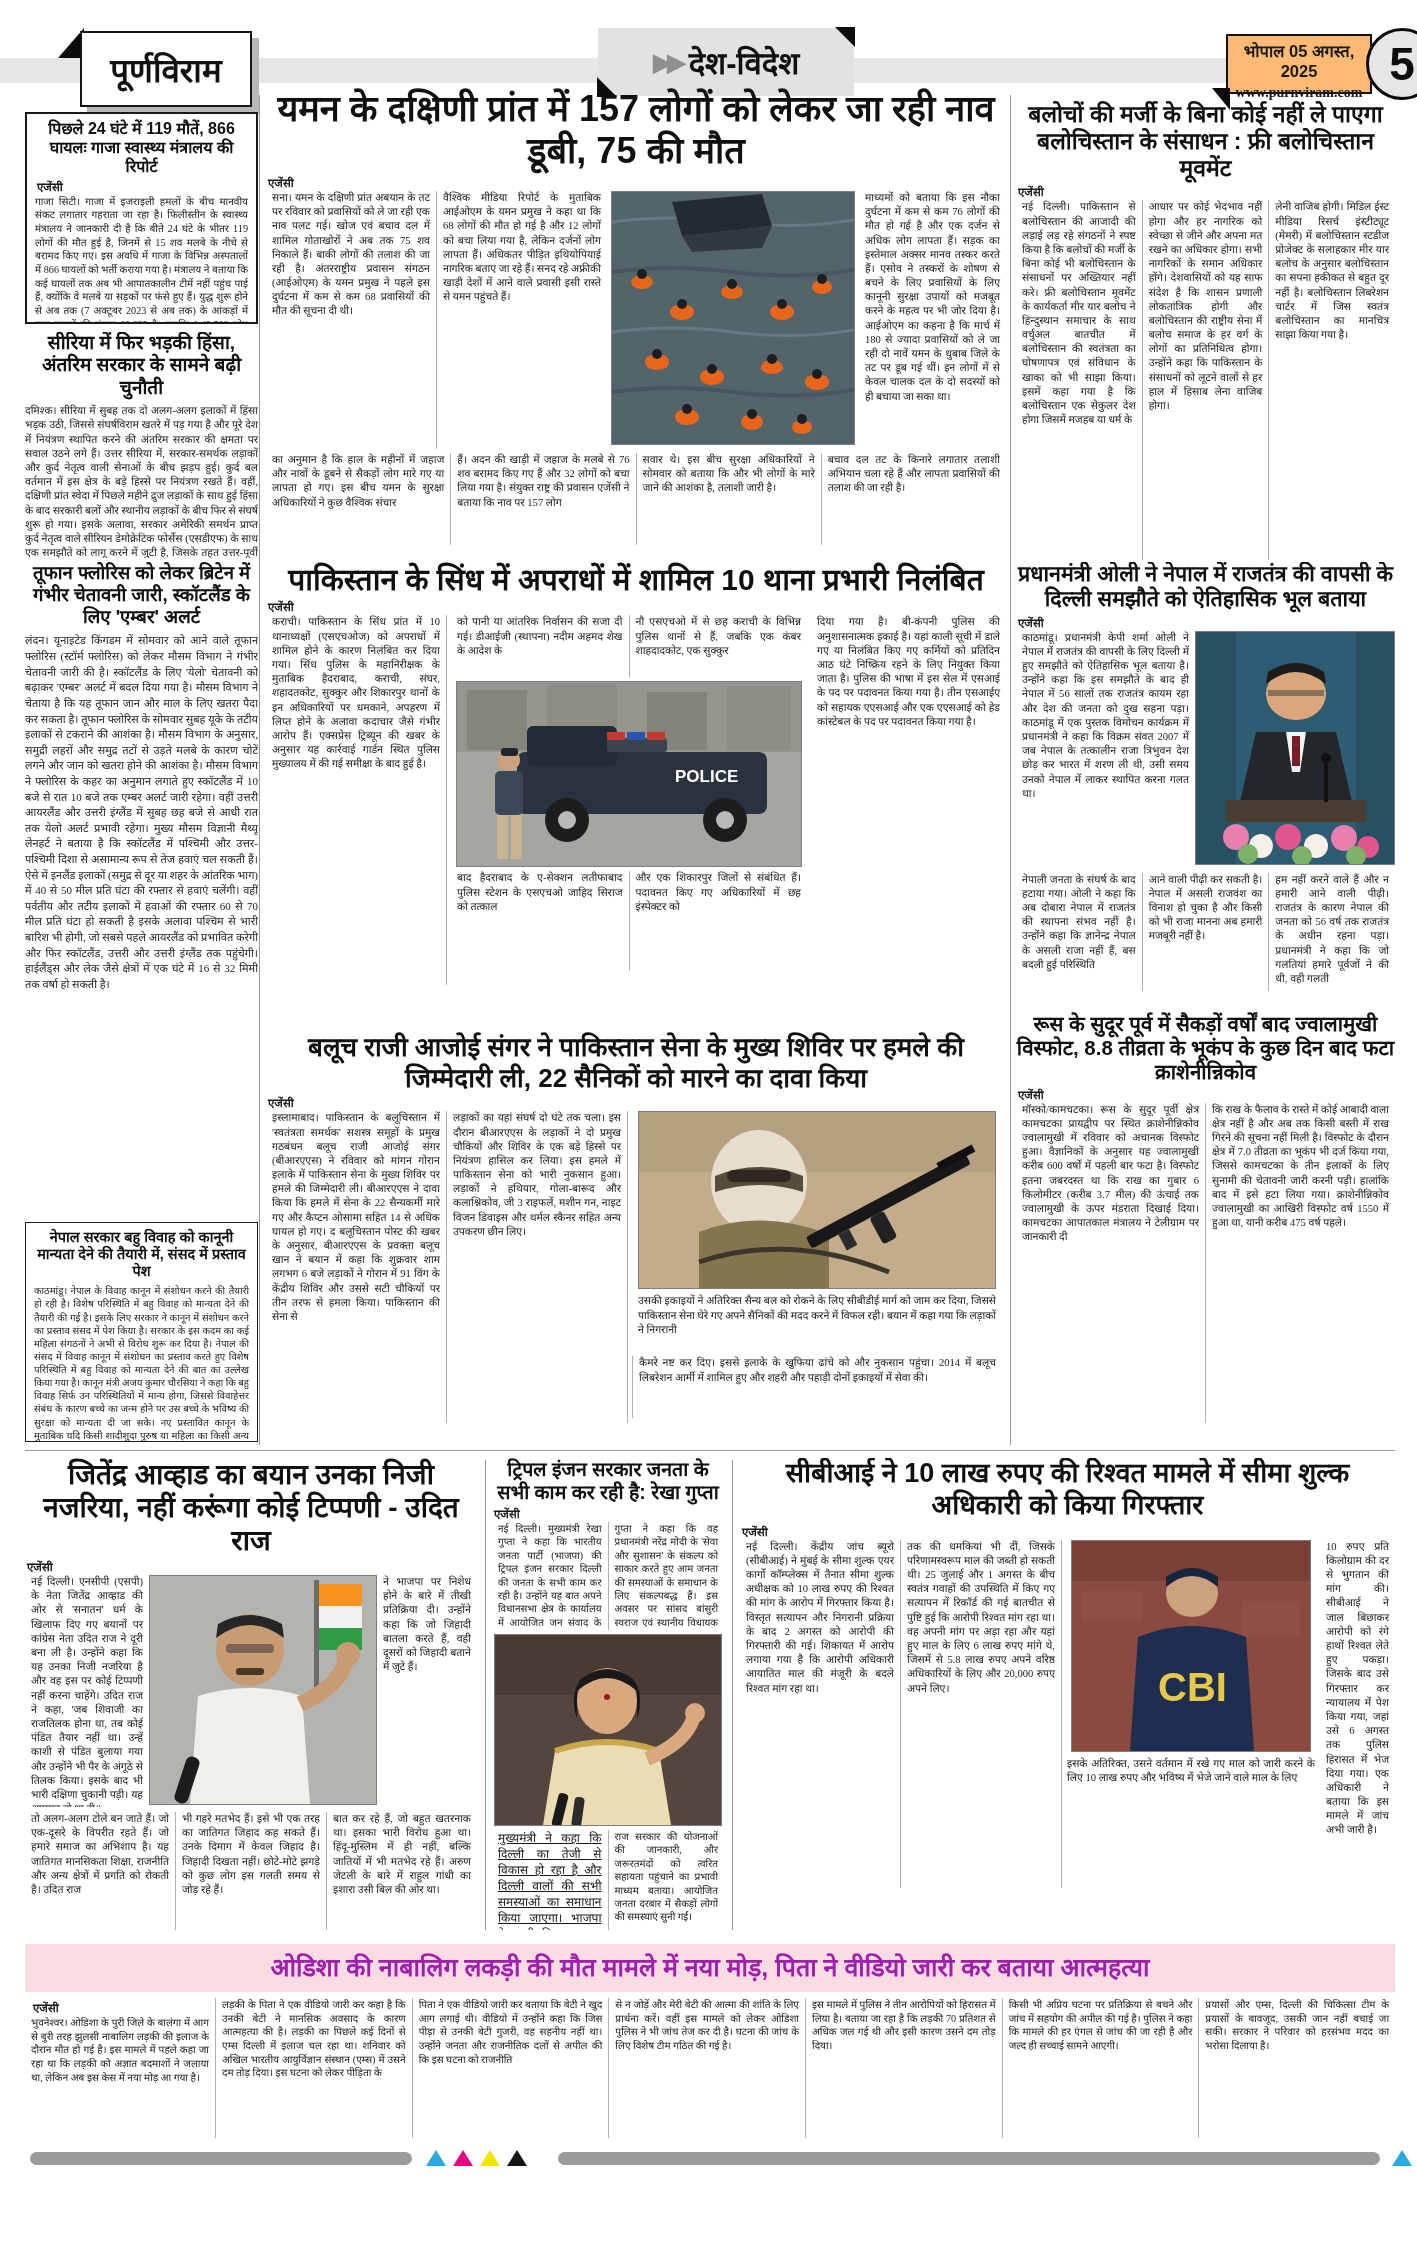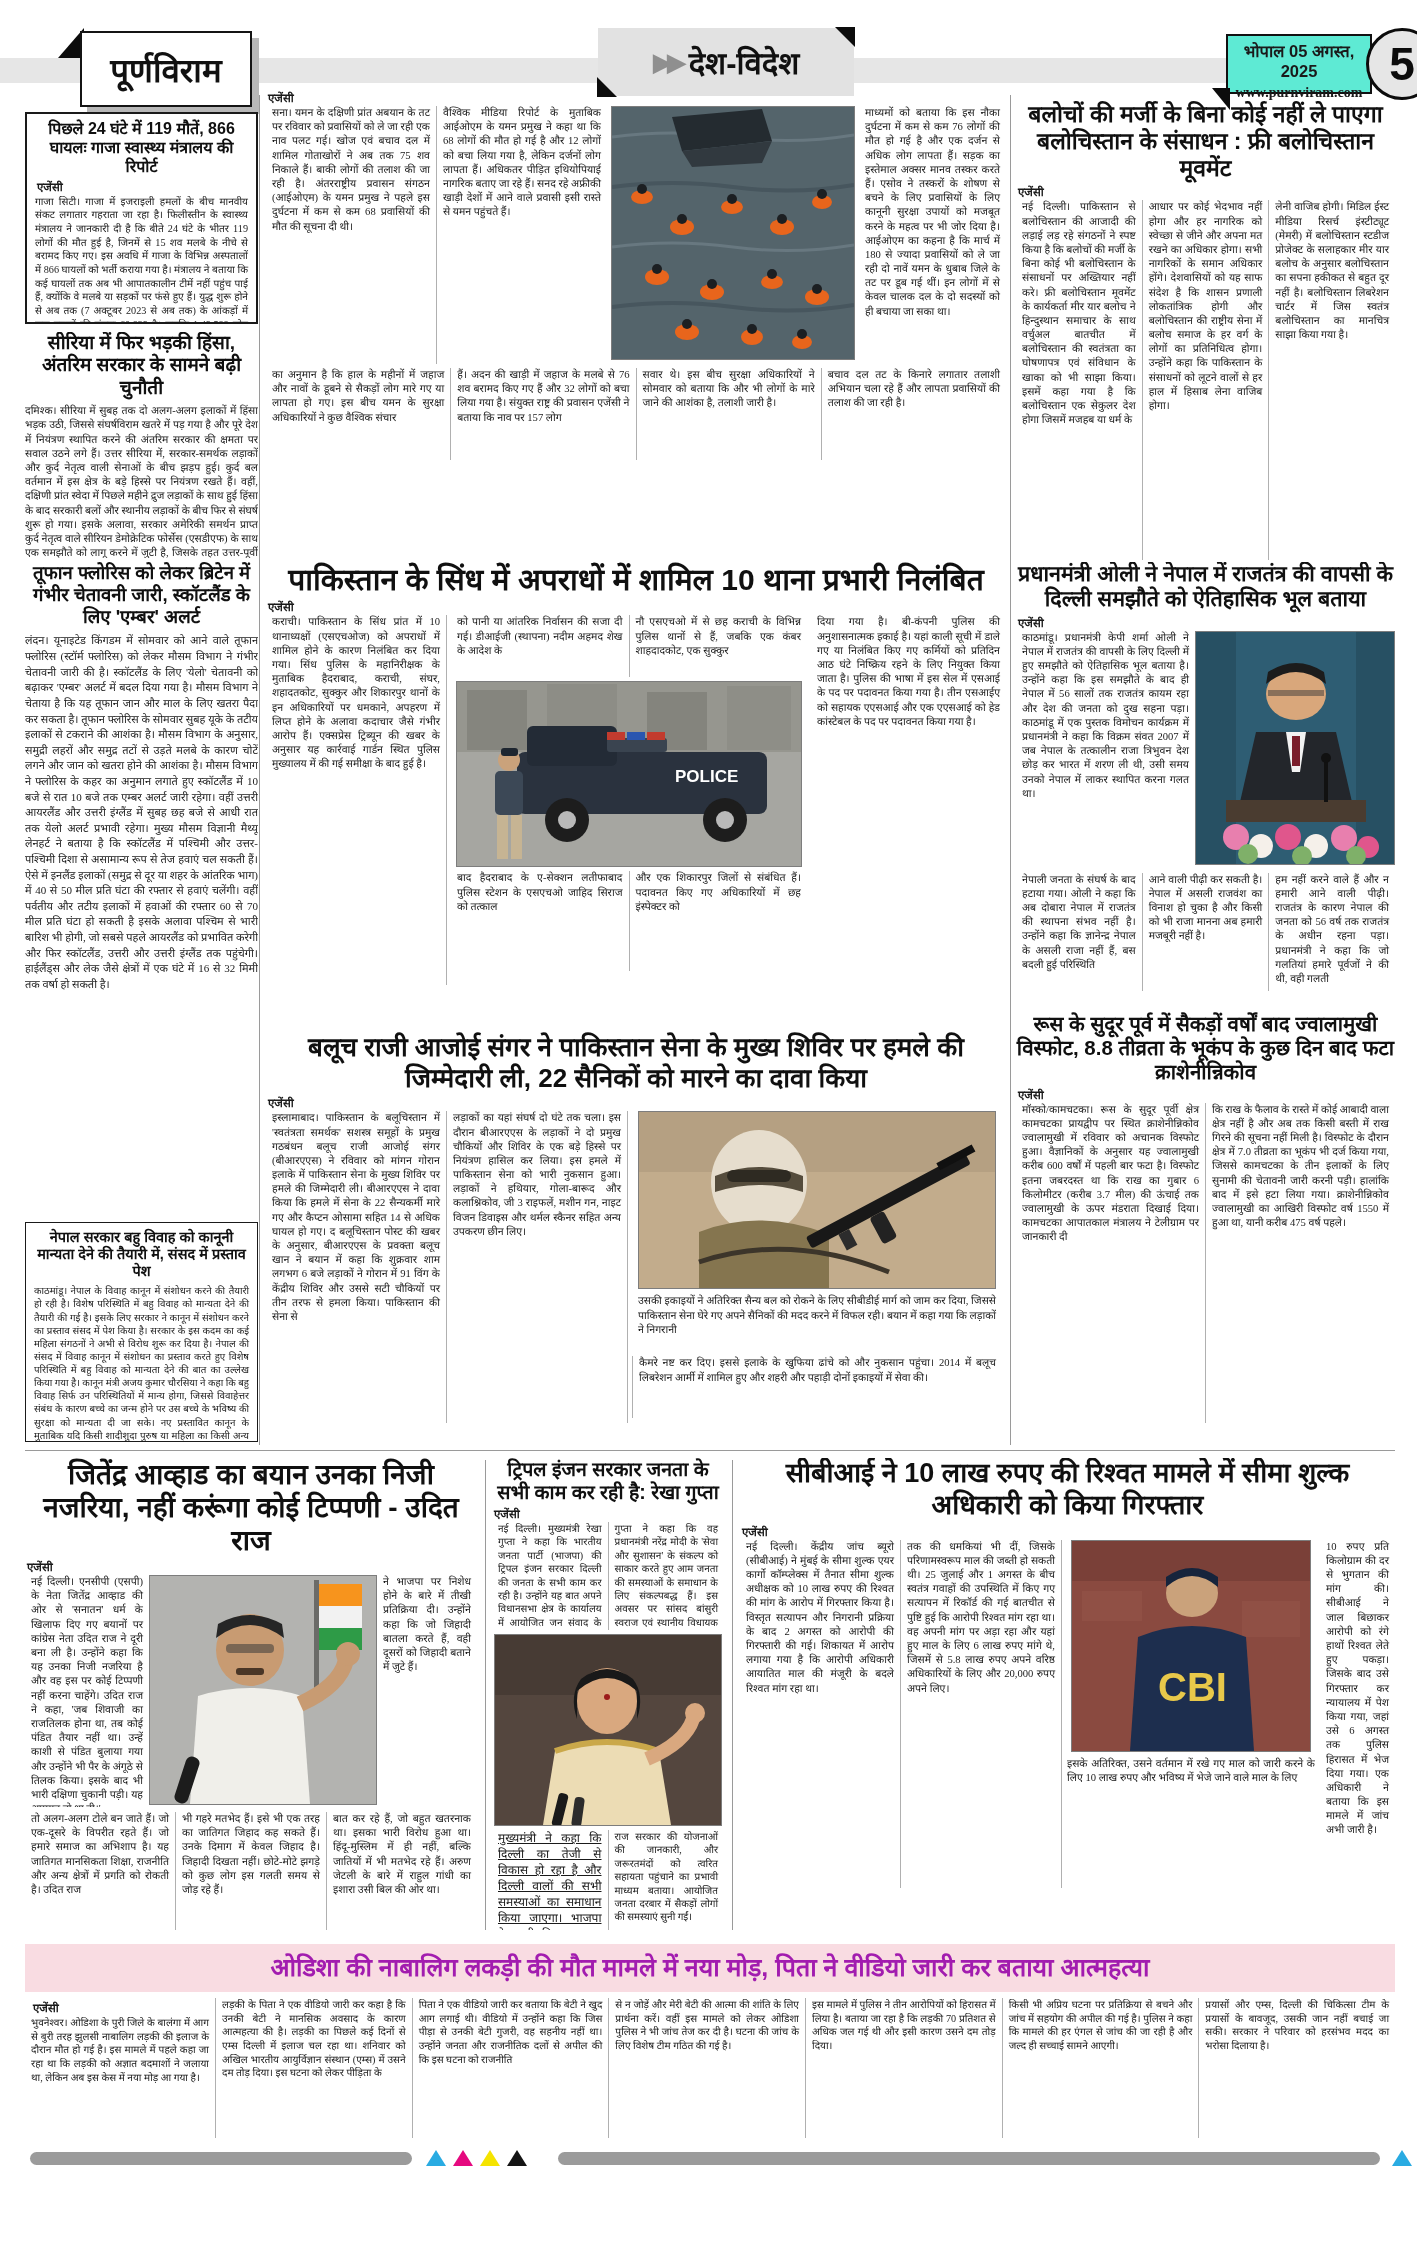--- a/index.html
+++ b/index.html
@@ -22,21 +22,21 @@
       border:2.5px solid #141414;box-shadow:7px 7px 0 #b8b8b8;display:flex;align-items:center;justify-content:center;}
   .masthead-box span{font-family:"Liberation Sans","DejaVu Sans",sans-serif;font-weight:800;font-size:33px;color:#111;}
   .masthead-tri{position:absolute;left:58px;top:28px;width:0;height:0;
       border-bottom:30px solid #0c0c0c;border-left:26px solid transparent;}
   .section-box{position:absolute;left:598px;top:28px;width:256px;height:68px;background:#e2e2e2;
       display:flex;align-items:center;justify-content:center;gap:8px;}
   .section-box .tri-tr{position:absolute;right:-1px;top:-1px;width:0;height:0;border-top:20px solid #0c0c0c;border-left:20px solid transparent;}
   .section-box .tri-bl{position:absolute;left:-1px;bottom:-1px;width:0;height:0;border-bottom:20px solid #0c0c0c;border-right:20px solid transparent;}
   .chev{color:#8f8f8f;font-size:26px;letter-spacing:-6px;font-family:"DejaVu Sans",sans-serif;}
   .section-box b{font-family:"Liberation Sans","DejaVu Sans",sans-serif;font-weight:800;font-size:31px;color:#101010;}
-  .date-box{position:absolute;left:1226px;top:34px;width:146px;height:60px;border:2.5px solid #111;background:#5eead4;
+  .date-box{position:absolute;left:1226px;top:34px;width:146px;height:60px;border:2.5px solid #111;background:#fdba74;
       text-align:center;padding-top:3px;box-sizing:border-box;}
   .date-box .d1{font-family:"Liberation Sans","DejaVu Sans",sans-serif;font-weight:800;font-size:16.5px;}
   .date-box .d2{font-weight:700;font-size:14px;margin-top:4px;}
   .date-tri{position:absolute;left:1212px;top:88px;width:0;height:0;border-top:22px solid #0c0c0c;border-left:18px solid transparent;}
   .pgnum-circle{position:absolute;left:1366px;top:28px;width:66px;height:66px;border:3px solid #0c0c0c;border-radius:50%;
       background:#e6e6e6;display:flex;align-items:center;justify-content:center;}
   .pgnum-circle span{font-family:"Liberation Sans","DejaVu Sans",sans-serif;font-weight:800;font-size:46px;color:#0c0c0c;}
   
   .boxed{border:2px solid #1a1a1a;padding:6px 8px;box-sizing:border-box;}
   .banner{background:#f9dce2;display:flex;align-items:center;justify-content:center;}
@@ -91,20 +91,21 @@
     <div class="hl" style="font-size:18.5px;margin-bottom:6px;">तूफान फ्लोरिस को लेकर ब्रिटेन में गंभीर चेतावनी जारी, स्कॉटलैंड के लिए 'एम्बर' अलर्ट</div>
     <div class="bodytxt" style="font-size:11px;line-height:1.42;">लंदन। यूनाइटेड किंगडम में सोमवार को आने वाले तूफान फ्लोरिस (स्टॉर्म फ्लोरिस) को लेकर मौसम विभाग ने गंभीर चेतावनी जारी की है। स्कॉटलैंड के लिए 'येलो' चेतावनी को बढ़ाकर 'एम्बर' अलर्ट में बदल दिया गया है। मौसम विभाग ने चेताया है कि यह तूफान जान और माल के लिए खतरा पैदा कर सकता है। तूफान फ्लोरिस के सोमवार सुबह यूके के तटीय इलाकों से टकराने की आशंका है। मौसम विभाग के अनुसार, समुद्री लहरों और समुद्र तटों से उड़ते मलबे के कारण चोटें लगने और जान को खतरा होने की आशंका है। मौसम विभाग ने फ्लोरिस के कहर का अनुमान लगाते हुए स्कॉटलैंड में 10 बजे से रात 10 बजे तक एम्बर अलर्ट जारी रहेगा। वहीं उत्तरी आयरलैंड और उत्तरी इंग्लैंड में सुबह छह बजे से आधी रात तक येलो अलर्ट प्रभावी रहेगा। मुख्य मौसम विज्ञानी मैथ्यू लेनहर्ट ने बताया है कि स्कॉटलैंड में पश्चिमी और उत्तर-पश्चिमी दिशा से असामान्य रूप से तेज हवाएं चल सकती हैं। ऐसे में इनलैंड इलाकों (समुद्र से दूर या शहर के आंतरिक भाग) में 40 से 50 मील प्रति घंटा की रफ्तार से हवाएं चलेंगी। वहीं पर्वतीय और तटीय इलाकों में हवाओं की रफ्तार 60 से 70 मील प्रति घंटा हो सकती है इसके अलावा पश्चिम से भारी बारिश भी होगी, जो सबसे पहले आयरलैंड को प्रभावित करेगी और फिर स्कॉटलैंड, उत्तरी और उत्तरी इंग्लैंड तक पहुंचेगी। हाईलैंड्स और लेक जैसे क्षेत्रों में एक घंटे में 16 से 32 मिमी तक वर्षा हो सकती है।</div>
   </section>
 
   <section class="art boxed" style="left:25px;top:1222px;width:233px;height:220px;border-width:1.5px;">
     <div class="hl" style="font-size:14.5px;margin-bottom:4px;">नेपाल सरकार बहु विवाह को कानूनी मान्यता देने की तैयारी में, संसद में प्रस्ताव पेश</div>
     <div class="bodytxt" style="font-size:9.8px;">काठमांडू। नेपाल के विवाह कानून में संशोधन करने की तैयारी हो रही है। विशेष परिस्थिति में बहु विवाह को मान्यता देने की तैयारी की गई है। इसके लिए सरकार ने कानून में संशोधन करने का प्रस्ताव संसद में पेश किया है। सरकार के इस कदम का कई महिला संगठनों ने अभी से विरोध शुरू कर दिया है। नेपाल की संसद में विवाह कानून में संशोधन का प्रस्ताव करते हुए विशेष परिस्थिति में बहु विवाह को मान्यता देने की बात का उल्लेख किया गया है। कानून मंत्री अजय कुमार चौरसिया ने कहा कि बहु विवाह सिर्फ उन परिस्थितियों में मान्य होगा, जिससे विवाहेत्तर संबंध के कारण बच्चे का जन्म होने पर उस बच्चे के भविष्य की सुरक्षा को मान्यता दी जा सके। नए प्रस्तावित कानून के मुताबिक यदि किसी शादीशुदा पुरुष या महिला का किसी अन्य महिला या पुरुष के साथ संबंध बनाने पर यदि गर्भ ठहरता है।</div>
   </section>
 
   <section class="art" style="left:266px;top:88px;width:740px;height:470px;">
+    <div class="hl" style="font-size:36px;">यमन के दक्षिणी प्रांत में 157 लोगों को लेकर जा रही नाव डूबी, 75 की मौत</div>
     <div class="by">एजेंसी</div>
     <div class="cols" style="height:258px;">
       <div class="c bodytxt" style="flex:0 0 158px;">सना। यमन के दक्षिणी प्रांत अबयान के तट पर रविवार को प्रवासियों को ले जा रही एक नाव पलट गई। खोज एवं बचाव दल में शामिल गोताखोरों ने अब तक 75 शव निकाले हैं। बाकी लोगों की तलाश की जा रही है। अंतरराष्ट्रीय प्रवासन संगठन (आईओएम) के यमन प्रमुख ने पहले इस दुर्घटना में कम से कम 68 प्रवासियों की मौत की सूचना दी थी।</div>
       <div class="c bodytxt" style="flex:0 0 158px;">वैश्विक मीडिया रिपोर्ट के मुताबिक आईओएम के यमन प्रमुख ने कहा था कि 68 लोगों की मौत हो गई है और 12 लोगों को बचा लिया गया है, लेकिन दर्जनों लोग लापता हैं। अधिकतर पीड़ित इथियोपियाई नागरिक बताए जा रहे हैं। सनद रहे अफ्रीकी खाड़ी देशों में आने वाले प्रवासी इसी रास्ते से यमन पहुंचते हैं।</div>
       <div class="photo-frame" style="width:242px;height:252px;margin:0 4px;">
         <svg width="242" height="252" viewBox="0 0 242 252">
           <rect width="242" height="252" fill="#54646b"></rect>
           <path d="M0 30 Q60 22 121 30 T242 28" stroke="#687880" stroke-width="3" fill="none"></path>
           <path d="M0 80 Q60 72 121 80 T242 78" stroke="#47565e" stroke-width="4" fill="none"></path>
           <path d="M0 140 Q60 132 121 140 T242 138" stroke="#687880" stroke-width="3" fill="none"></path>

